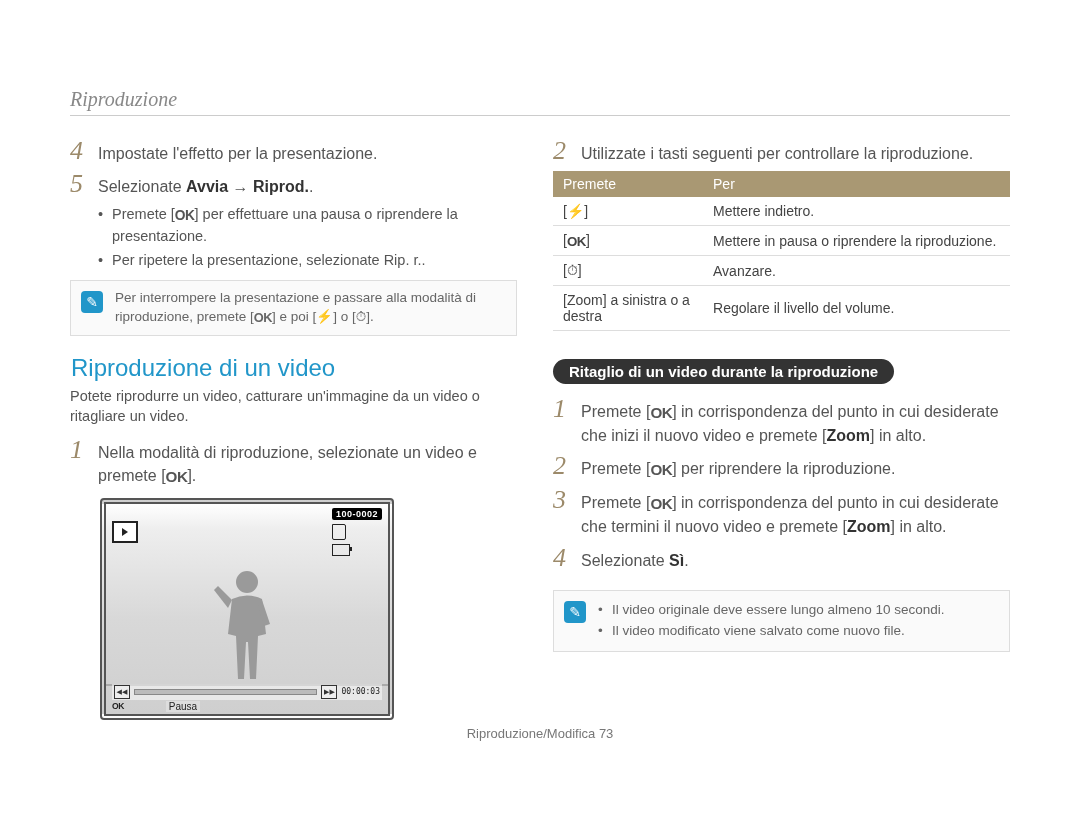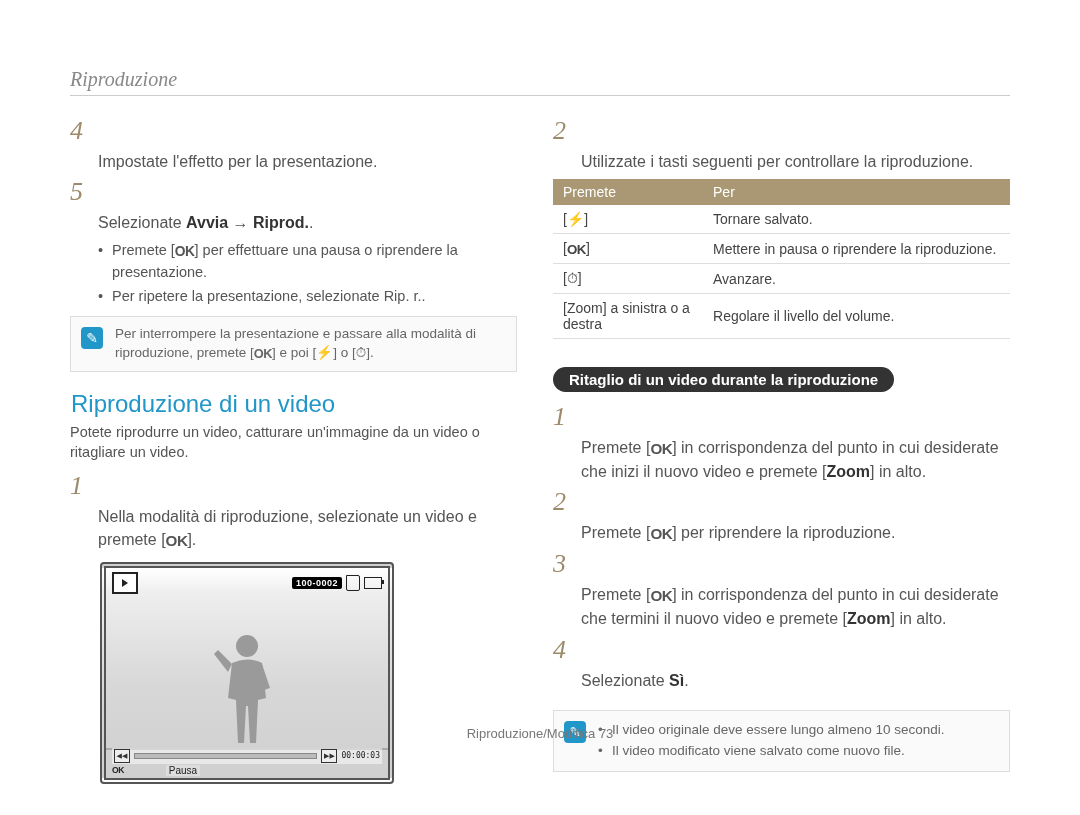--- a/index.html
+++ b/index.html
@@ -8,21 +8,21 @@
     font-family: Arial, Helvetica, sans-serif;
     color: #444;
     background: #fff;
     width: 1080px;
     height: 815px;
     box-sizing: border-box;
   }
   .page {
     width: 1080px;
     height: 767px;
-    padding: 68px 70px 0 70px;
+    padding: 88px 70px 0 70px;
     box-sizing: border-box;
     position: relative;
   }
   .breadcrumb {
     font-size: 20px;
     font-style: italic;
     color: #888;
     font-family: Georgia, serif;
     margin-bottom: 4px;
   }
@@ -54,21 +54,20 @@
     color: #9c8a6a;
     line-height: 1;
     width: 18px;
     flex: 0 0 auto;
   }
   .step-text {
     font-size: 16px;
     color: #555;
     line-height: 1.45;
     padding-top: 4px;
-    margin-top: 28px;
   }
   .step-text .bd { font-weight: bold; color:#333; }
 
   .bullets {
     margin: 2px 0 10px 28px;
     padding: 0;
     font-size: 14.5px;
     color: #555;
   }
   .bullets li {
@@ -167,21 +166,21 @@
   }
   .screen-top .left-box {
     width: 22px; height: 18px; border: 2px solid #222; background:#fff;
     display:flex; align-items:center; justify-content:center;
   }
   .screen-top .left-box::after{
     content:""; width:0;height:0; border-left:6px solid #222;
     border-top:4px solid transparent; border-bottom:4px solid transparent;
   }
   .screen-top .right {
-    display:flex; gap:4px; align-items:center;
+    display:flex; gap:4px; align-items:flex-start;flex-direction:column;
   }
   .bat { width:16px;height:10px;border:1.5px solid #222; position:relative;}
   .bat::after{content:"";position:absolute;right:-3px;top:2px;width:2px;height:4px;background:#222;}
   .counter {
     background:#000; color:#fff; padding:1px 4px; border-radius:2px; font-size:9px;
     letter-spacing:0.5px;
   }
   .sd { width:12px;height:14px;border:1.5px solid #222; border-radius:0 2px 2px 2px;}
   .silhouette {
     position:absolute; bottom:30px; left:50%; transform:translateX(-50%);
@@ -340,21 +339,21 @@
       </div>
 
       <table class="control">
         <tbody>
             <tr>
           <th>Premete</th>
           <th>Per</th>
         </tr>
         <tr>
           <td><span class="bracket">[</span><span>⚡</span><span class="bracket">]</span></td>
-          <td>Tornare salvato.</td>
+          <td>Mettere indietro.</td>
         </tr>
         <tr>
           <td><span class="bracket">[</span><span class="ok-glyph">OK</span><span class="bracket">]</span></td>
           <td>Mettere in pausa o riprendere la riproduzione.</td>
         </tr>
         <tr>
           <td><span class="bracket">[</span><span>⏱</span><span class="bracket">]</span></td>
           <td>Avanzare.</td>
         </tr>
         <tr>

